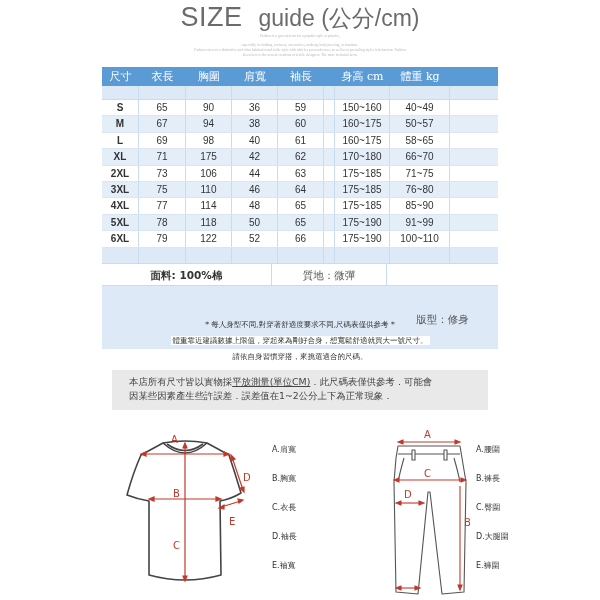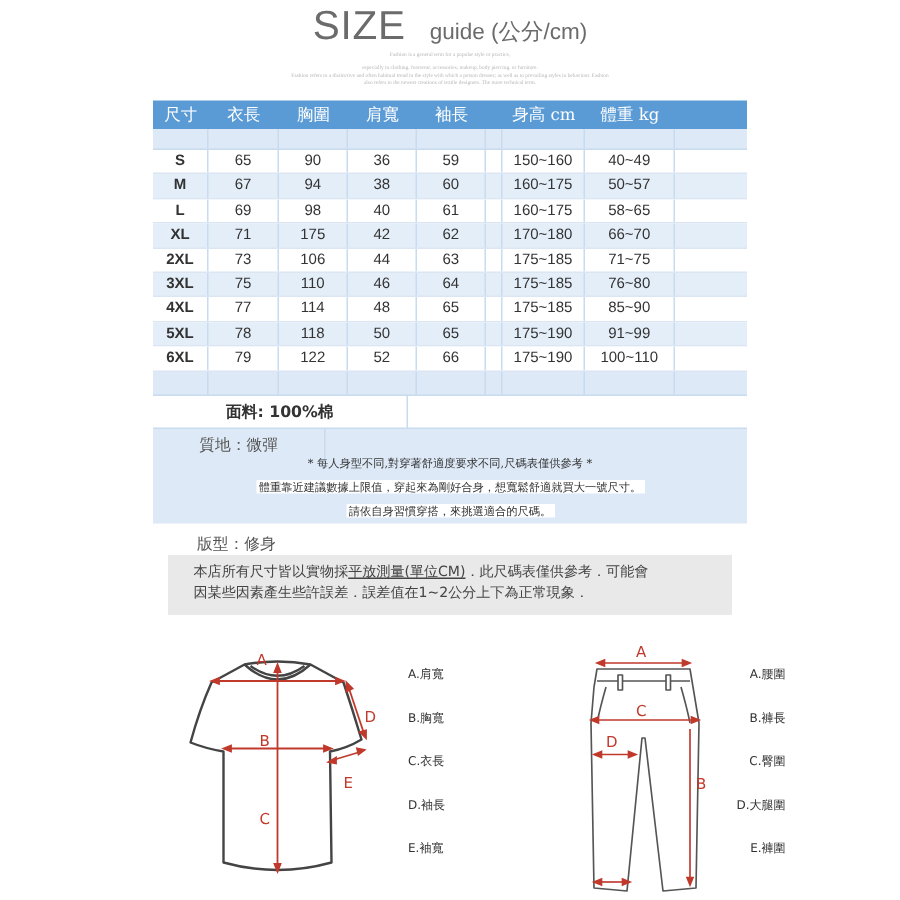--- a/index.html
+++ b/index.html
@@ -1,44 +1,44 @@
 <!DOCTYPE html>
 <html><head>
   <meta charset="utf-8">
   <style>
     * { box-sizing: border-box; margin: 0; padding: 0; }
     html, body { width: 600px; height: 600px; background: #ffffff; overflow: hidden; }
     body { position: relative; font-family: "DejaVu Sans", "Liberation Sans", sans-serif; color: #333; }
     .title { position: absolute; top: 2px; left: 0; width: 600px; text-align: center; color: #6b6b6b; white-space: nowrap; }
     .title .big { font-family: "Liberation Sans", sans-serif; font-size: 27px; letter-spacing: 0.5px; }
-    .title .small { font-family: "Liberation Sans", sans-serif; font-size: 15px; margin-left: 16px; }
+    .title .small { font-family: "Liberation Sans", sans-serif; font-size: 23px; margin-left: 16px; }
     .subtitle { position: absolute; top: 34px; left: 0; width: 600px; text-align: center; font-family: "Liberation Serif", serif; font-size: 3.6px; color: #b7b7b7; line-height: 5px; }
 
     .table { position: absolute; left: 102px; top: 67px; width: 396px; }
     .row { display: flex; width: 396px; justify-content: space-between; }
     .hdr { background: #5b9bd5; height: 19px; }
     .hdr .c { color: #ffffff; font-family: "DejaVu Serif", "Liberation Serif", serif; font-size: 11px; line-height: 19px; border-right: none; }
     .c { text-align: center; font-size: 10px; line-height: 15px; border-right: 1px solid #c8dbef; white-space: nowrap; }
     .c:last-child { border-right: none; }
     .w0 { width: 37px; } .w1 { width: 47px; } .w2 { width: 46px; } .w3 { width: 46px; } .w4 { width: 46px; }
     .w4b { width: 11px; } .w5 { width: 55px; } .w6 { width: 60px; } .w7 { width: 48px; }
     .blank { height: 14px; background: #dde9f6; border-bottom: 1px solid #c8dbef; }
     .drow { height: 16.4px; border-bottom: 1px solid #dbe6f2; }
     .drow .c { line-height: 16px; font-family: "Liberation Sans", sans-serif; font-size: 10px; color: #333; }
     .drow.odd { background: #ffffff; }
     .drow.even { background: #e4eef9; }
     .size { font-weight: bold; }
     .blank2 { height: 16px; background: #dde9f6; border-bottom: 1px solid #c8dbef; }
-    .fabric { height: 22px; background: #ffffff; border-bottom: 1px solid #c8dbef; flex-direction: column; }
+    .fabric { height: 22px; background: #ffffff; border-bottom: 1px solid #c8dbef; }
     .fabric .c { line-height: 22px; font-size: 10.5px; color: #555; }
     .fabric .f1 { width: 170px; font-weight: bold; color: #333; }
     .fabric .f2 { width: 115px; font-family: "DejaVu Serif", serif; }
     .fabric .f3 { width: 111px; font-family: "DejaVu Serif", serif; margin-top: 44px; }
 
-    .notes { width: 396px; height: 63px; background: #dde9f6; text-align: center; padding-top: 15px; }
+    .notes { width: 396px; height: 63px; background: #dde9f6; text-align: center; padding-top: 31px; }
     .notes .line { font-family: "DejaVu Serif", serif; font-size: 7.5px; color: #333; line-height: 16px; white-space: nowrap; }
     .notes .hl { background: #ffffff; padding: 0 2px; }
 
     .disclaimer { position: absolute; left: 112px; top: 370px; width: 376px; height: 40px; background: #e9e9e9; padding: 5px 0 0 17px; }
     .disclaimer .line { font-size: 9.4px; color: #444; line-height: 14px; white-space: nowrap; }
     .disclaimer u { }
 
     .diagram { position: absolute; }
     .legend { position: absolute; font-size: 8px; color: #333; font-family: "DejaVu Sans", sans-serif; white-space: nowrap; }
     .legend div { height: 29px; }
@@ -274,19 +274,19 @@
     <polygon points="8,166 13,164 13,168"></polygon>
       <polygon points="32,166 27,164 27,168"></polygon>
   </g>
   <g fill="#c0392b" font-family="DejaVu Sans, sans-serif" font-size="10">
     <text x="36" y="16">A</text>
     <text x="76" y="104">B</text>
     <text x="36" y="55">C</text>
     <text x="16" y="76">D</text>
   </g>
 </svg>
-<div class="legend" style="left:491px; top:444px;text-align:right;">
+<div class="legend" style="left:476px; top:444px;">
   <div>A.腰圍</div>
   <div>B.褲長</div>
   <div>C.臀圍</div>
   <div>D.大腿圍</div>
   <div>E.褲圍</div>
 </div>
 
 </body></html>

